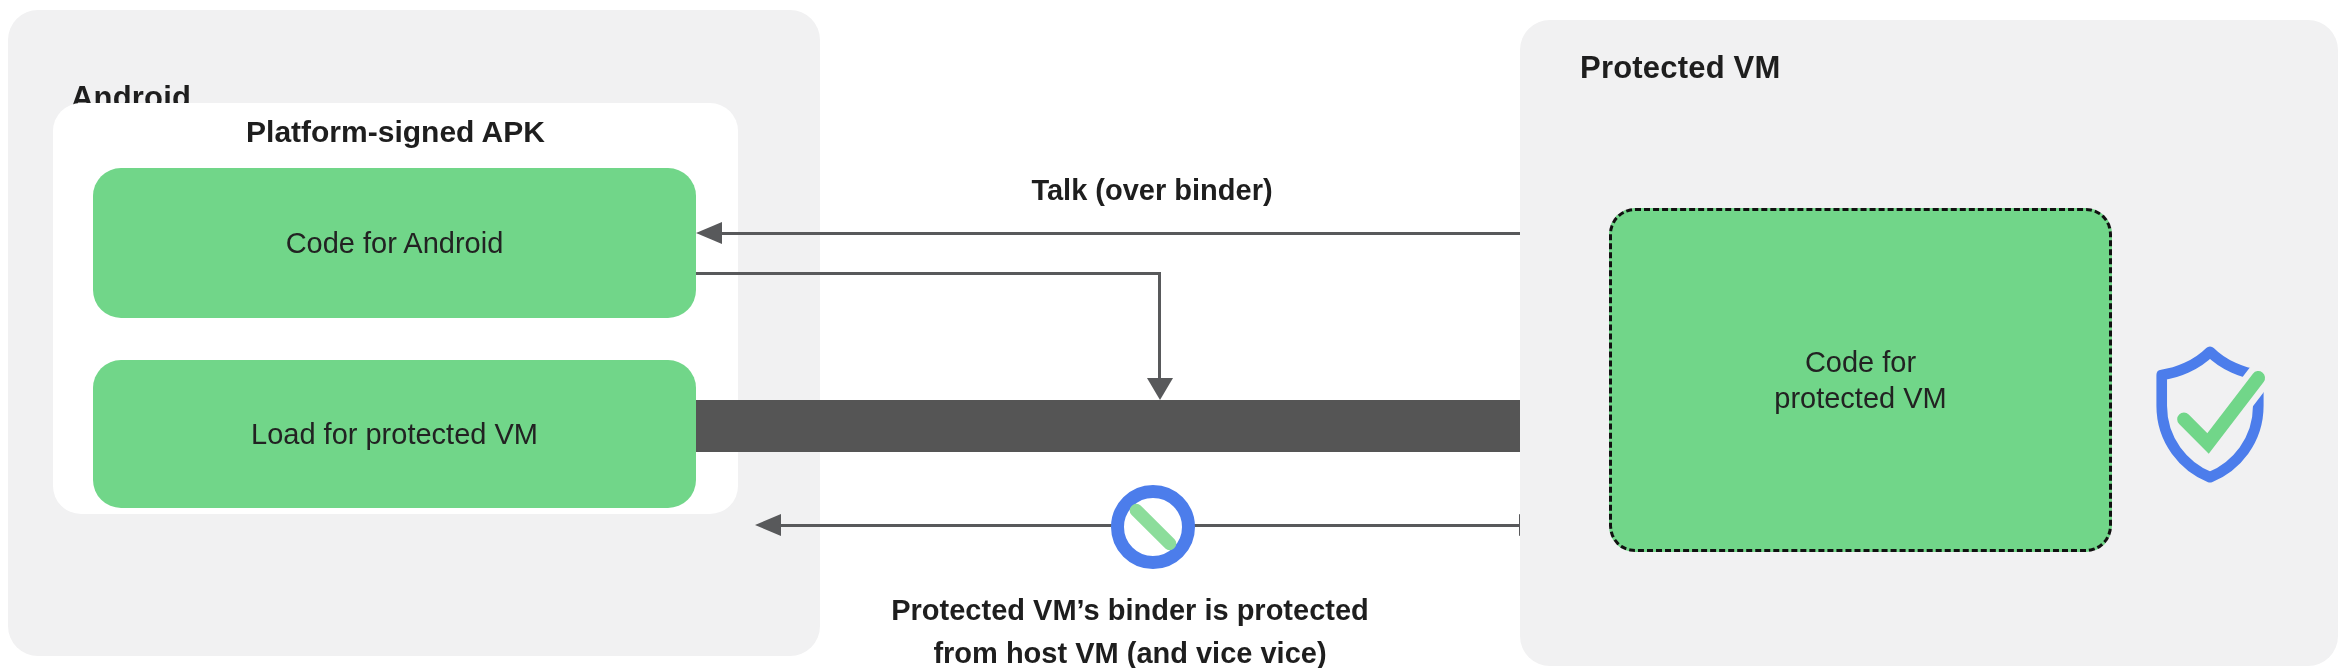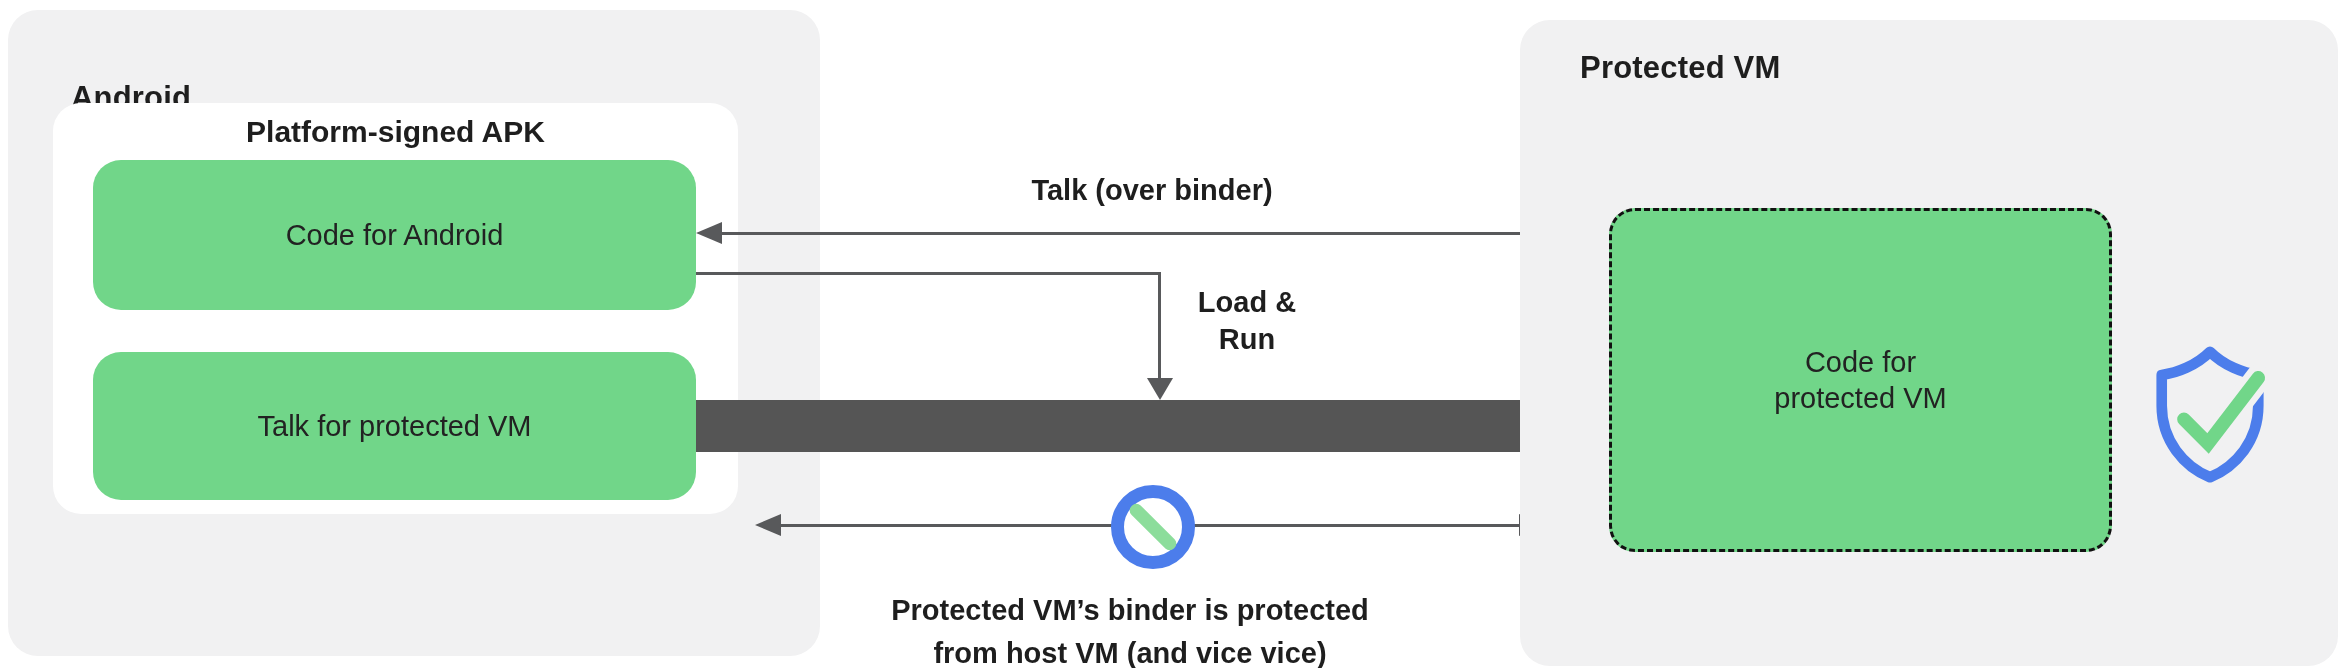--- a/index.html
+++ b/index.html
@@ -9,21 +9,21 @@
   }
   .panel{position:absolute;background:#F1F1F2;border-radius:30px;}
   .panel-title{position:absolute;font-size:31px;font-weight:bold;letter-spacing:.2px;}
   .left-panel{left:8px;top:10px;width:812px;height:646px;}
   .right-panel{left:1520px;top:20px;width:818px;height:646px;}
 
   .apk-box{position:absolute;left:45px;top:93px;width:685px;height:411px;background:#ffffff;border-radius:28px;}
   .apk-title{position:absolute;left:0;top:12px;width:100%;text-align:center;font-size:30px;font-weight:bold;}
 
   .green-box{position:absolute;left:40px;width:603px;background:#71D689;border-radius:28px;
-             display:flex;align-items:center;justify-content:center;}
+             display:flex;align-items:center;justify-content:center;margin-top:8px;}
   .green-box span{font-size:29px;color:#222;}
   .box-android{top:57px;height:150px;}
   .box-pvm{top:249px;height:148px;}
 
   .dashed-box{position:absolute;left:89px;top:148px;width:503px;height:344px;background:#71D689;
               border:3px dashed #111;border-radius:26px;box-sizing:border-box;
               display:flex;flex-direction:column;align-items:center;justify-content:center;line-height:36px;margin-top:40px;}
   .dashed-box span{font-size:29px;color:#222;}
 
   .hline,.vline{position:absolute;background:#58595B;}
@@ -56,37 +56,33 @@
     <div class="panel-title" style="left:63px;top:30px;margin-top:40px;">Android</div>
 
     <div class="apk-box">
       <div class="apk-title">Platform-signed APK</div>
 
       <div class="green-box box-android">
         <span>Code for Android</span>
       </div>
 
       <div class="green-box box-pvm">
-        <span>Talk for protected VM</span>
+        <span>Load for protected VM</span>
       </div>
     </div>
   </div>
 
   <div class="arrow-label talk-label">Talk (over binder)</div>
   <div class="hline" style="left:720px;top:232px;width:862px;height:3px;"></div>
   <div class="tri tri-left" style="left:696px;top:222px;"></div>
   <div class="tri tri-right" style="left:1580px;top:222px;"></div>
 
   <div class="hline" style="left:696px;top:272px;width:464px;height:3px;"></div>
   <div class="vline" style="left:1158px;top:272px;width:3px;height:108px;"></div>
   <div class="tri tri-down" style="left:1147px;top:378px;"></div>
-  <div class="arrow-label loadrun-label">
-    <div>Load &amp;</div>
-    <div>Run</div>
-  </div>
 
   <div class="thick-bar"></div>
   <div class="thick-head"></div>
 
   <div class="hline" style="left:777px;top:524px;width:746px;height:3px;"></div>
   <div class="tri tri-left" style="left:755px;top:514px;"></div>
   <div class="tri tri-right" style="left:1519px;top:514px;"></div>
 
   <div class="no-icon">
     <div class="no-slash"></div>

